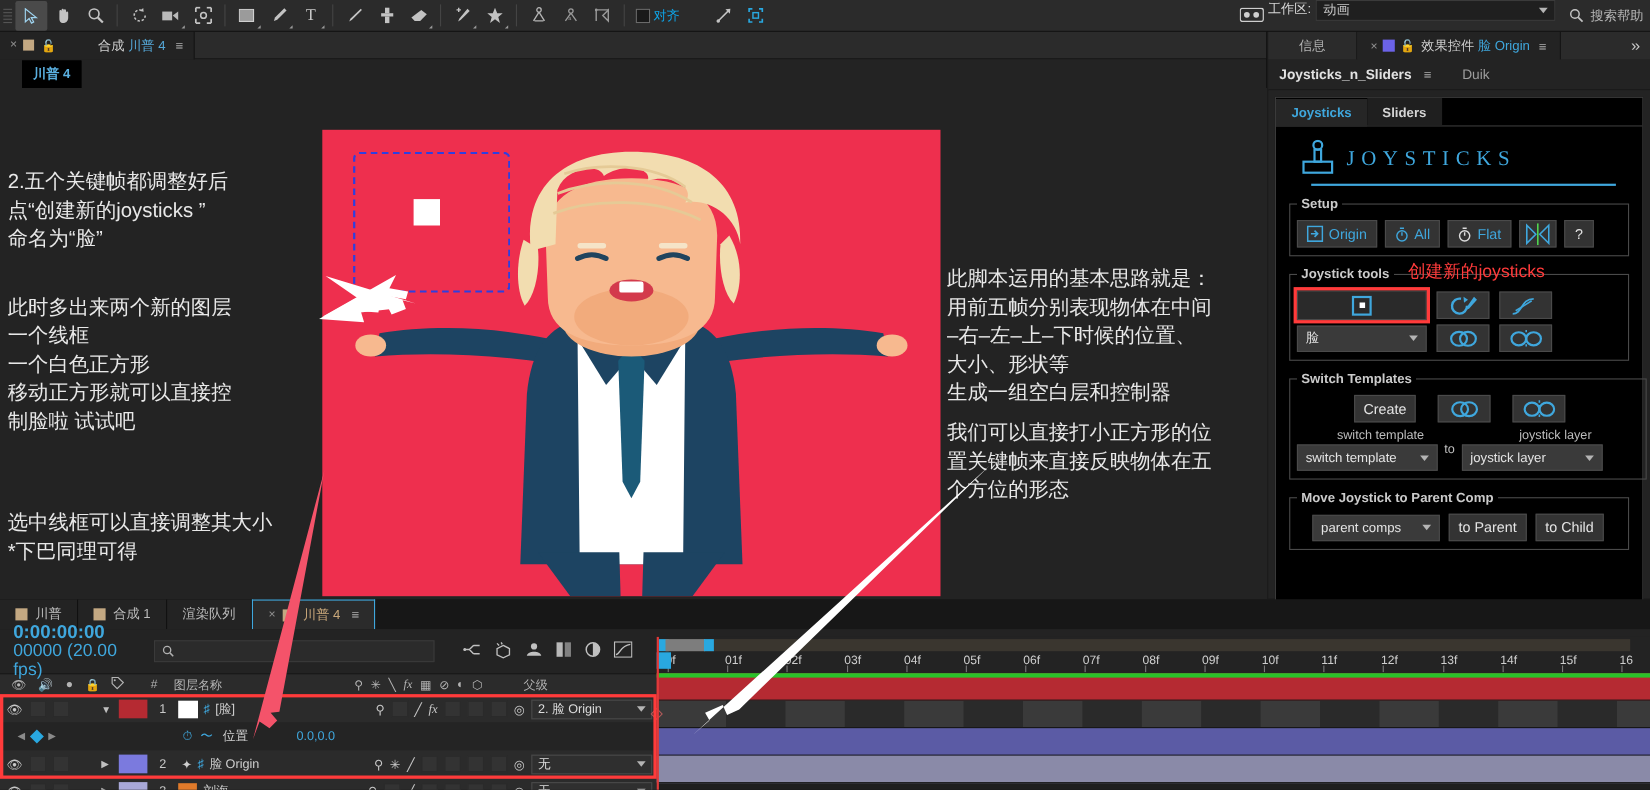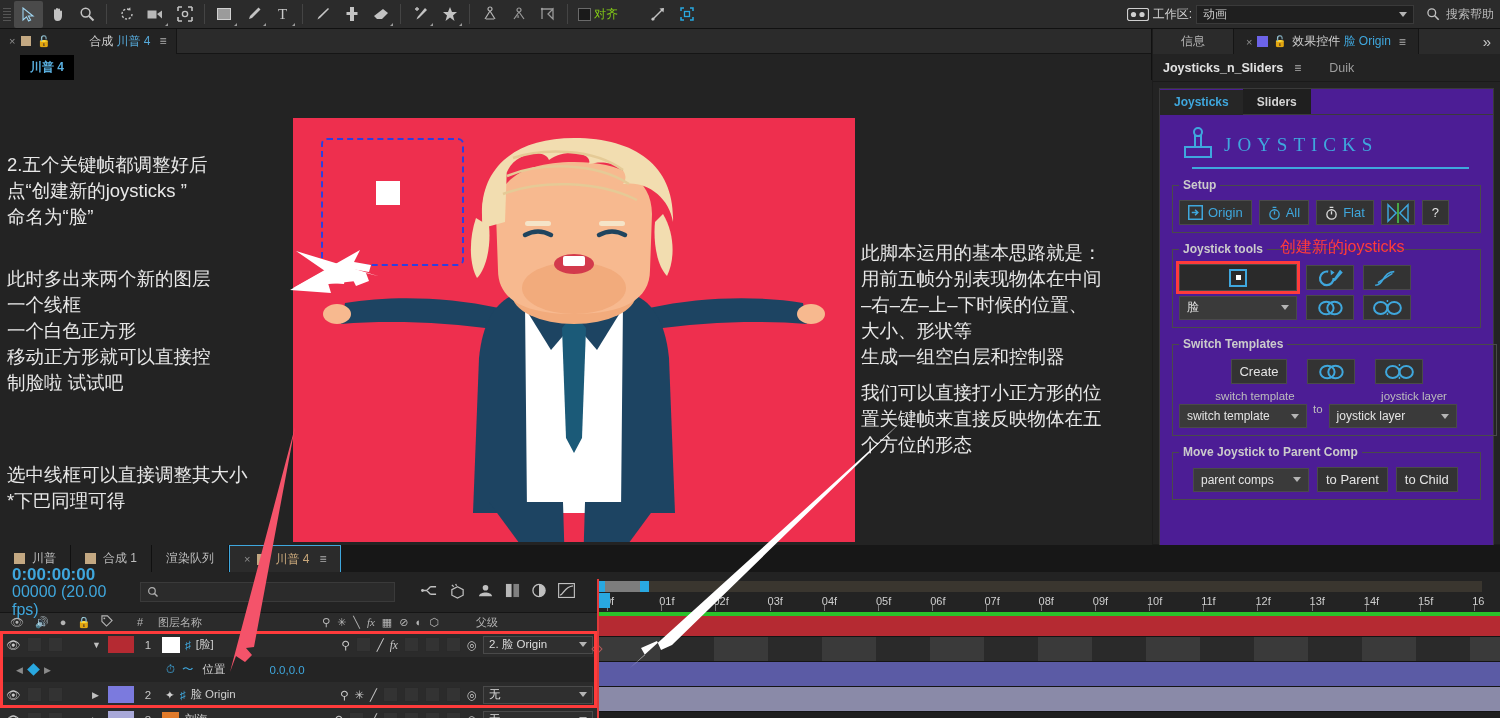--- a/index.html
+++ b/index.html
@@ -22,23 +22,23 @@
              justify-content:center; align-items:center; gap:2px; }
   .tb-grip i { display:block; width:8px; height:1px; background:#555; }
   .tb-btn {
     width:29px; height:27px; display:flex; align-items:center; justify-content:center;
     position:relative; color:#b6b6b6;
   }
   .tb-btn.sel { background:#4a4a4a; border-radius:2px; color:#dedede; }
   .tb-sep { width:1px; height:20px; background:#444; margin:0 5px; }
   .tb-corner { position:absolute; right:2px; bottom:2px; width:0;height:0;
     border-left:3px solid transparent; border-bottom:3px solid #9a9a9a;}
-  .tb-label { color:#84cc16; font-size:12px; padding:0 3px; }
+  .tb-label { color:#0ea5e9; font-size:12px; padding:0 3px; }
   .tb-swatch { width:13px;height:13px;background:#1a1a1a;border:1px solid #6a6a6a;}
-  .tb-right { margin-left:auto; display:flex; align-items:center; height:29px; padding-right:6px;}
+  .tb-right { margin-left:auto; display:flex; height:29px; padding-right:6px;}
   .ws-name { color:#d6d6d6; font-size:12px; }
   .ws-drop {
     display:flex; align-items:center; background:#1f1f1f; border:1px solid #3a3a3a;
     height:19px; padding:0 6px; min-width:218px; justify-content:space-between; margin-left:4px;
   }
   .caret { width:0;height:0;border-left:4px solid transparent;border-right:4px solid transparent;
            border-top:5px solid #b4b4b4; }
   .search-help { display:flex; align-items:center; gap:6px; margin-left:12px; color:#b8b8b8;}
 
   
@@ -114,21 +114,21 @@
             color:#b5b5b5; border-right:1px solid #151515;}
   .rp-tab.active { background:#232323; color:#cfcfcf;}
   .rp-chip { width:11px;height:11px;background:#6c63e8;}
   .rp-more { margin-left:auto; padding-right:9px; color:#c9c9c9; font-size:15px;}
 
   .jp-head { height:28px; background:#232323; display:flex; align-items:center; border-bottom:1px solid #1a1a1a;}
   .jp-title { padding:0 10px; font-size:12.5px; font-weight:bold; color:#e2e2e2; display:flex;align-items:center;gap:8px;}
   .jp-duik { padding:0 18px; font-size:12.5px; color:#9d9d9d; }
 
   .jp-body { position:absolute; left:6px; top:59px; width:335px; height:566px;
-             background:#4c1d95; border:1px solid #3a3a3a; }
+             background:#000000; border:1px solid #3a3a3a; }
   .jp-tabs { display:flex; height:26px; border-bottom:1px solid #3b3b3b;}
   .jp-tab { padding:0 14px; display:flex;align-items:center;font-size:12px;font-weight:bold;color:#dcdcdc;}
   .jp-tab.on { color:#3fa7dd; background:#262626; border-bottom:1px solid #262626; position:relative; top:1px;}
   .jp-tab.off { background:#1f1f1f; color:#d4d4d4; }
 
   .jp-inner { padding:8px; }
   .jslogo { display:flex; align-items:center; gap:10px; padding:4px 0 0 14px;}
   .jslogo-txt { color:#3fa7dd; font-size:19px; letter-spacing:6px; font-family:"Liberation Serif",serif; }
   .jsrule { height:2px; background:#3fa7dd; margin:4px 16px 0 24px; }
 

